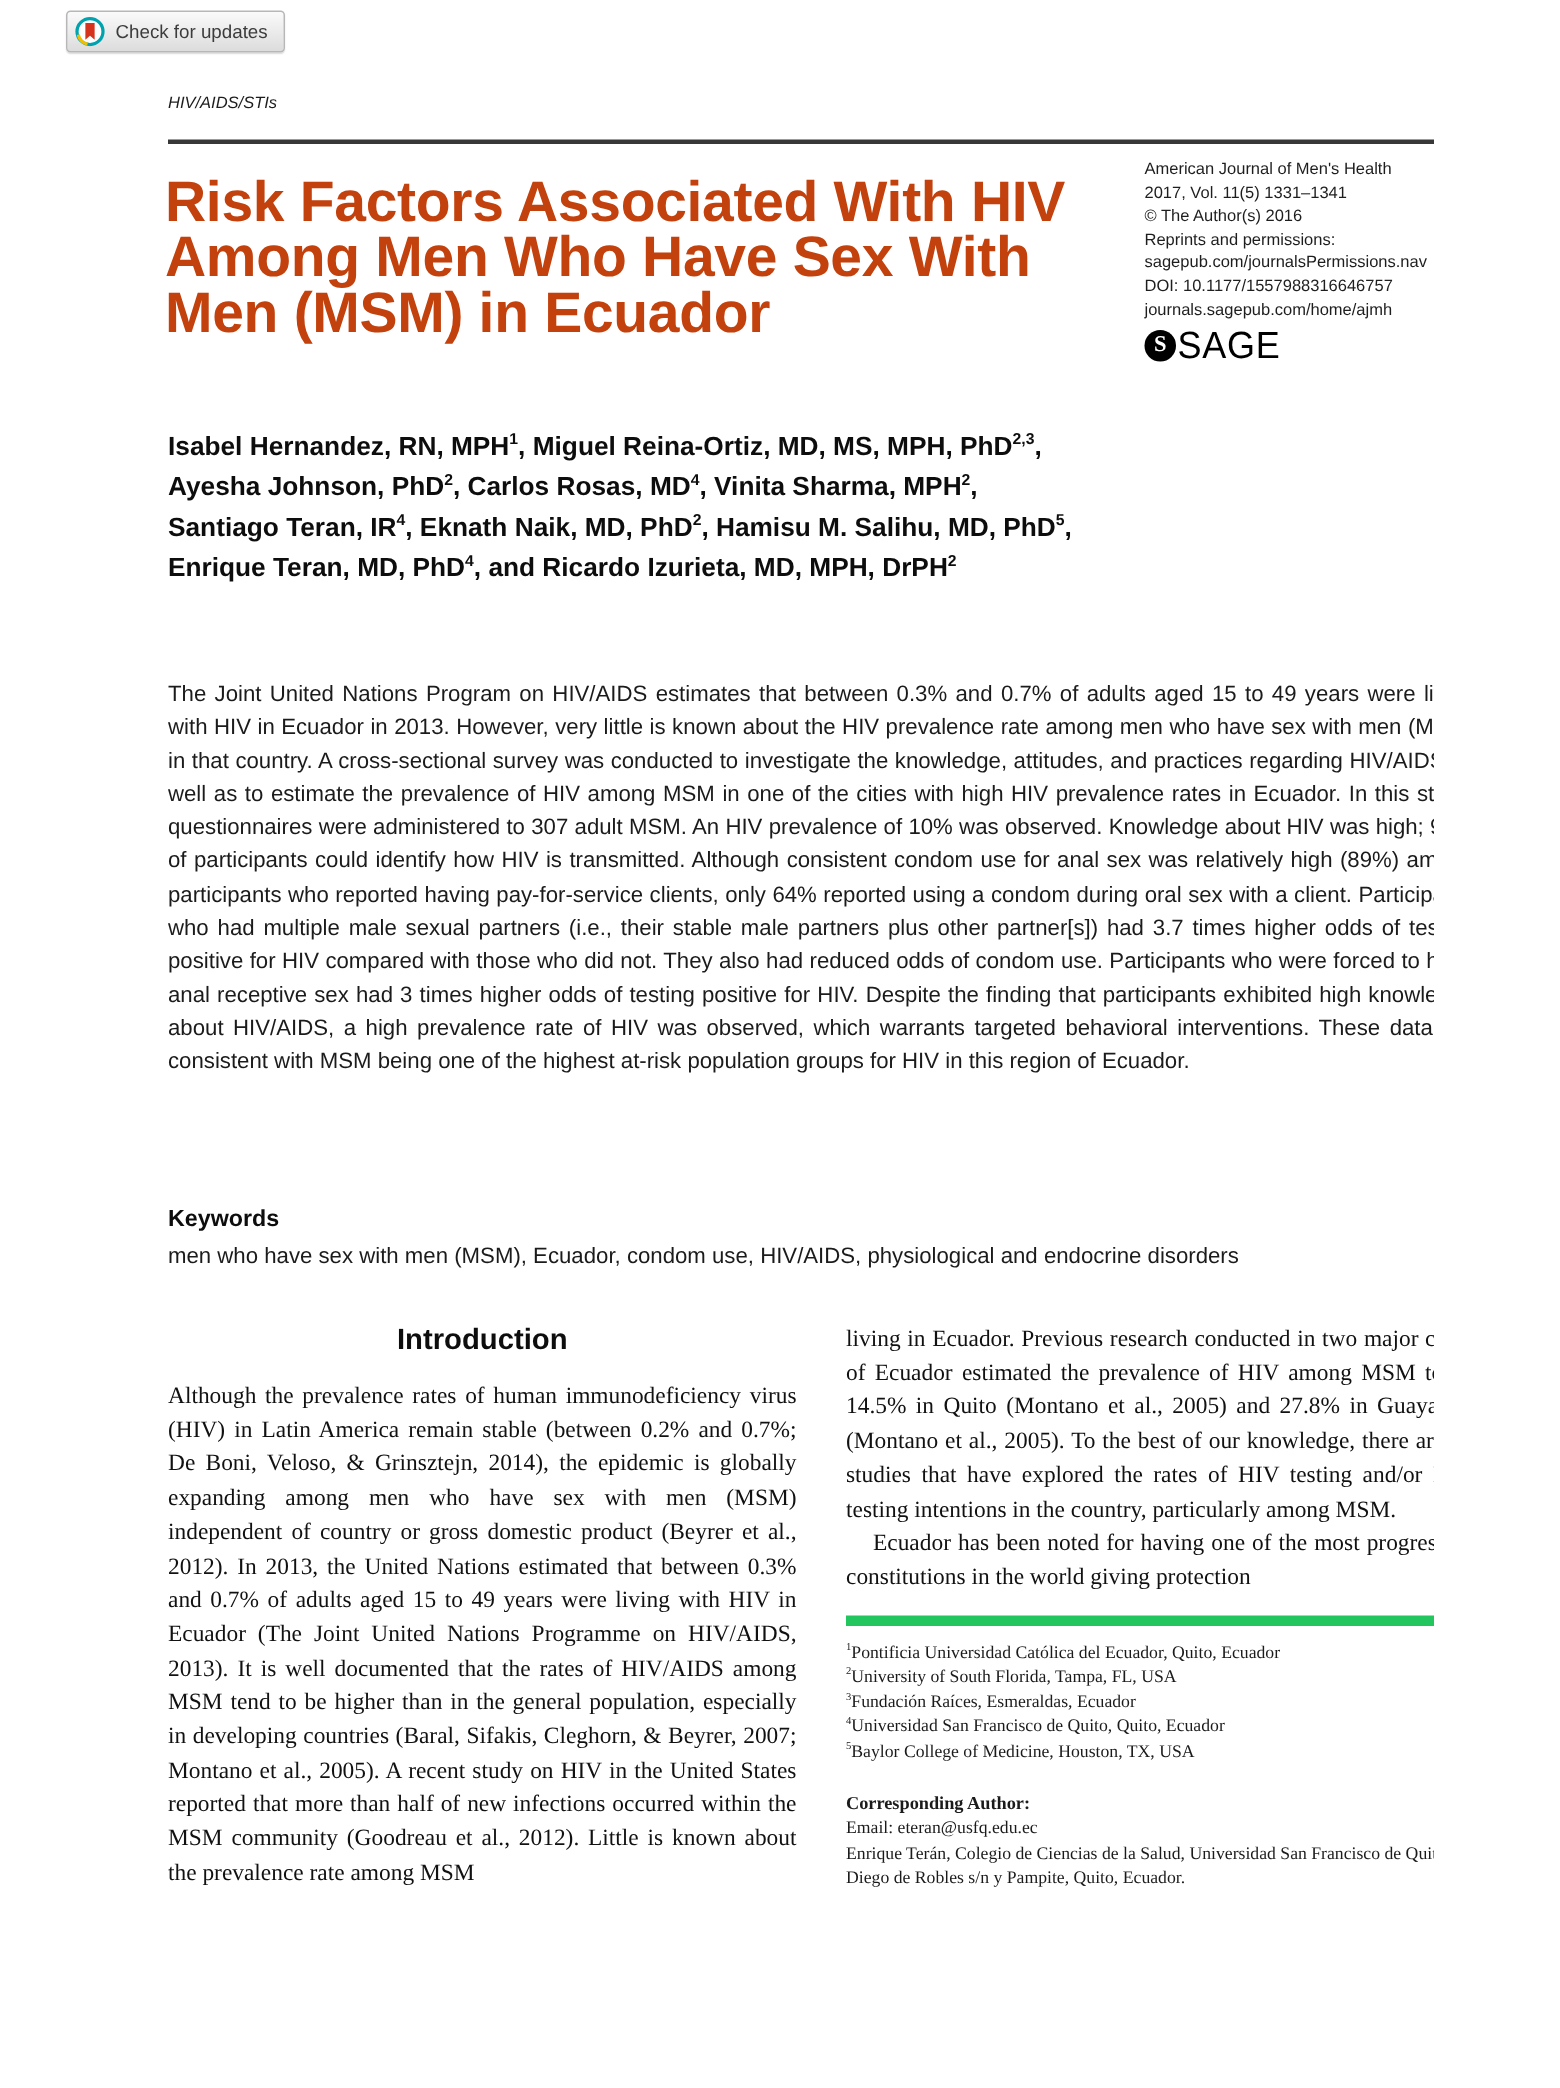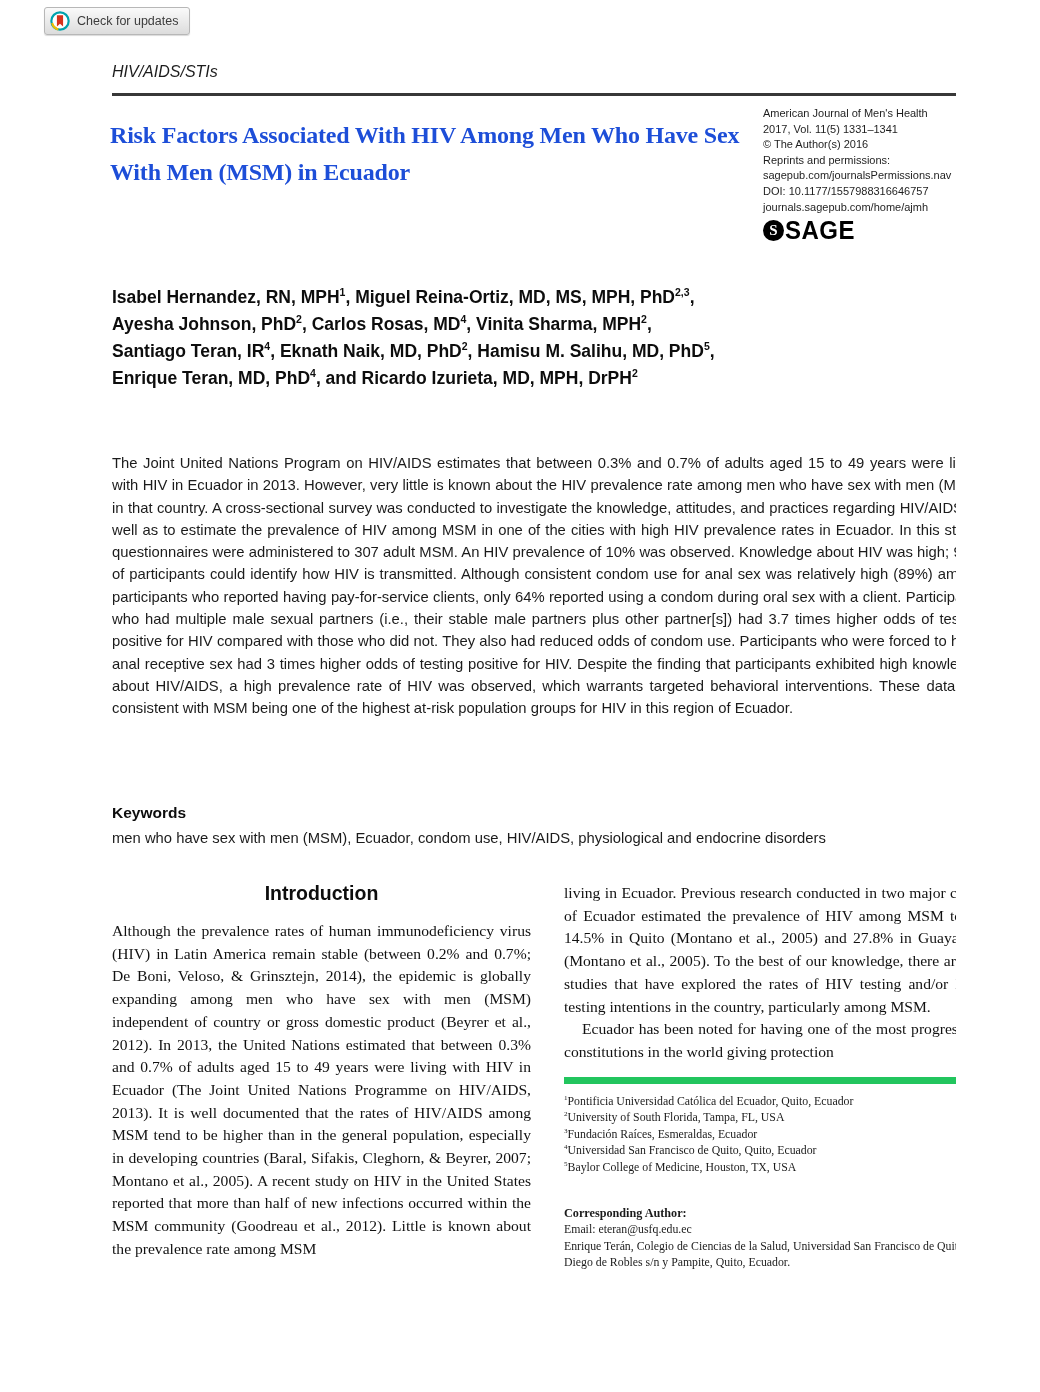--- a/index.html
+++ b/index.html
@@ -20,49 +20,49 @@
     background:linear-gradient(#fafafa,#dcdcdc);
     border:1px solid #b7b7b7;border-radius:3px;
     box-shadow:0 1px 1px rgba(0,0,0,.15);
     font-size:12.5px;color:#3c3c3c;cursor:pointer;
   }
   .crossmark svg{display:block;}
 
   
   .running-head{
     position:absolute;left:112px;top:63px;
-    font-style:italic;font-size:16px;color:#1c1c1c;
+    font-style:italic;font-size:11px;color:#1c1c1c;
   }
   .head-rule{
     position:absolute;left:112px;top:93px;width:871px;height:3px;
     background:#383838;
   }
 
   
   .title{
     position:absolute;left:110px;top:117px;width:660px;
-    font-size:24px;font-weight:bold;line-height:37px;
-    letter-spacing:-0.2px;color:#1d4ed8;font-family:Liberation Serif, serif;
+    font-size:38px;font-weight:bold;line-height:37px;
+    letter-spacing:-0.2px;color:#c2410c;
   }
 
   
   .journal-info{
     position:absolute;left:763px;top:106px;width:225px;
     font-size:11px;line-height:15.6px;color:#1e1e1e;
   }
   .sage-logo{display:flex;align-items:center;margin-top:5px;}
   .sage-s{
     width:21px;height:21px;border-radius:50%;
     background:#000;color:#fff;
     display:inline-flex;align-items:center;justify-content:center;
     font-family:"Liberation Serif", serif;
     font-size:15px;font-weight:bold;margin-right:1px;
   }
   .sage-word{
-    font-size:24px;font-weight:bold;letter-spacing:0.5px;
+    font-size:24px;font-weight:normal;letter-spacing:0.5px;
     transform:scaleY(1.05);color:#000;
   }
 
   
   .authors{
     position:absolute;left:112px;top:284px;width:790px;
     font-size:17.5px;font-weight:bold;line-height:27px;color:#0d0d0d;
   }
   .authors sup, .fn-affils sup{
     font-size:60%;vertical-align:super;line-height:0;
@@ -103,21 +103,21 @@
   .serif p{margin:0;}
   .serif p.indent{text-indent:18px;}
 
   
   .footnote{
     margin-top:13px;border-top:7px solid #22c55e;padding-top:9px;
     font-family:Liberation Serif, serif;
     font-size:11.8px;line-height:16.6px;color:#1b1b1b;
   }
   .fn-affils div{white-space:nowrap;}
-  .corresponding{margin-top:29px;}
+  .corresponding{margin-top:18px;}
   .corresponding .fn-head{font-weight:bold;font-size:12.2px;}
 </style>
 </head>
 <body>
 
 <div class="page">
 
   <div class="crossmark">
     <span style="display:inline-flex;">
       <svg width="20" height="20" viewBox="0 0 24 24">

